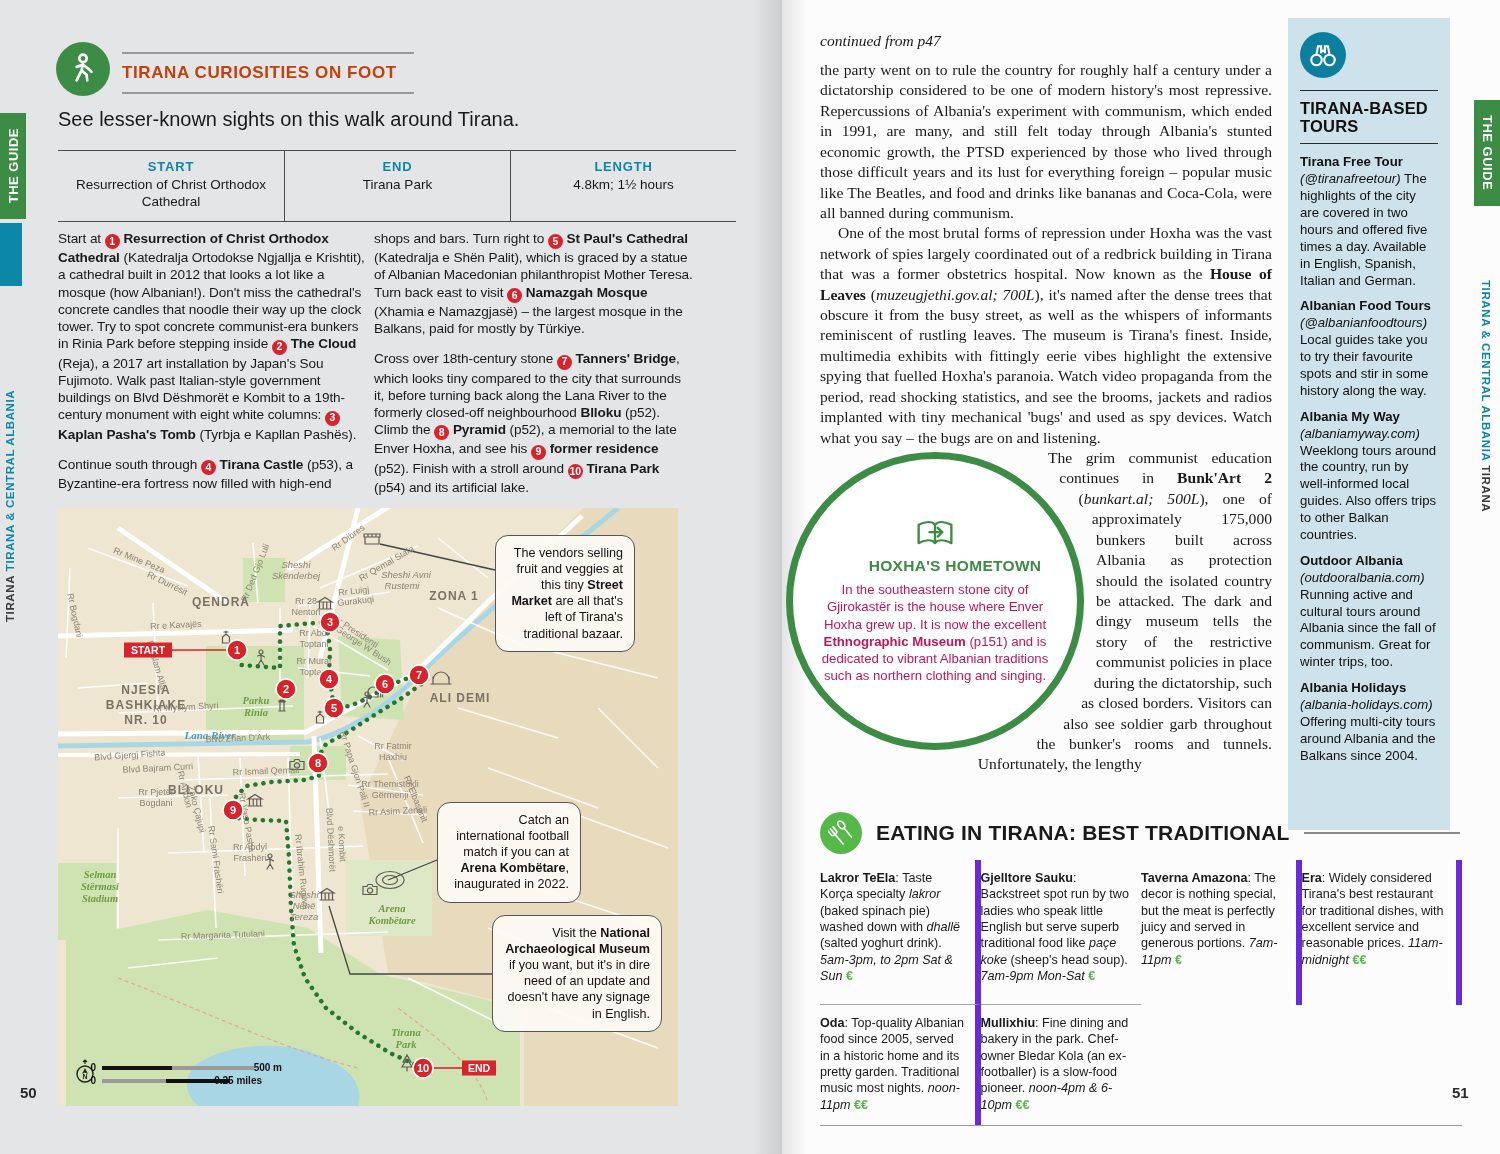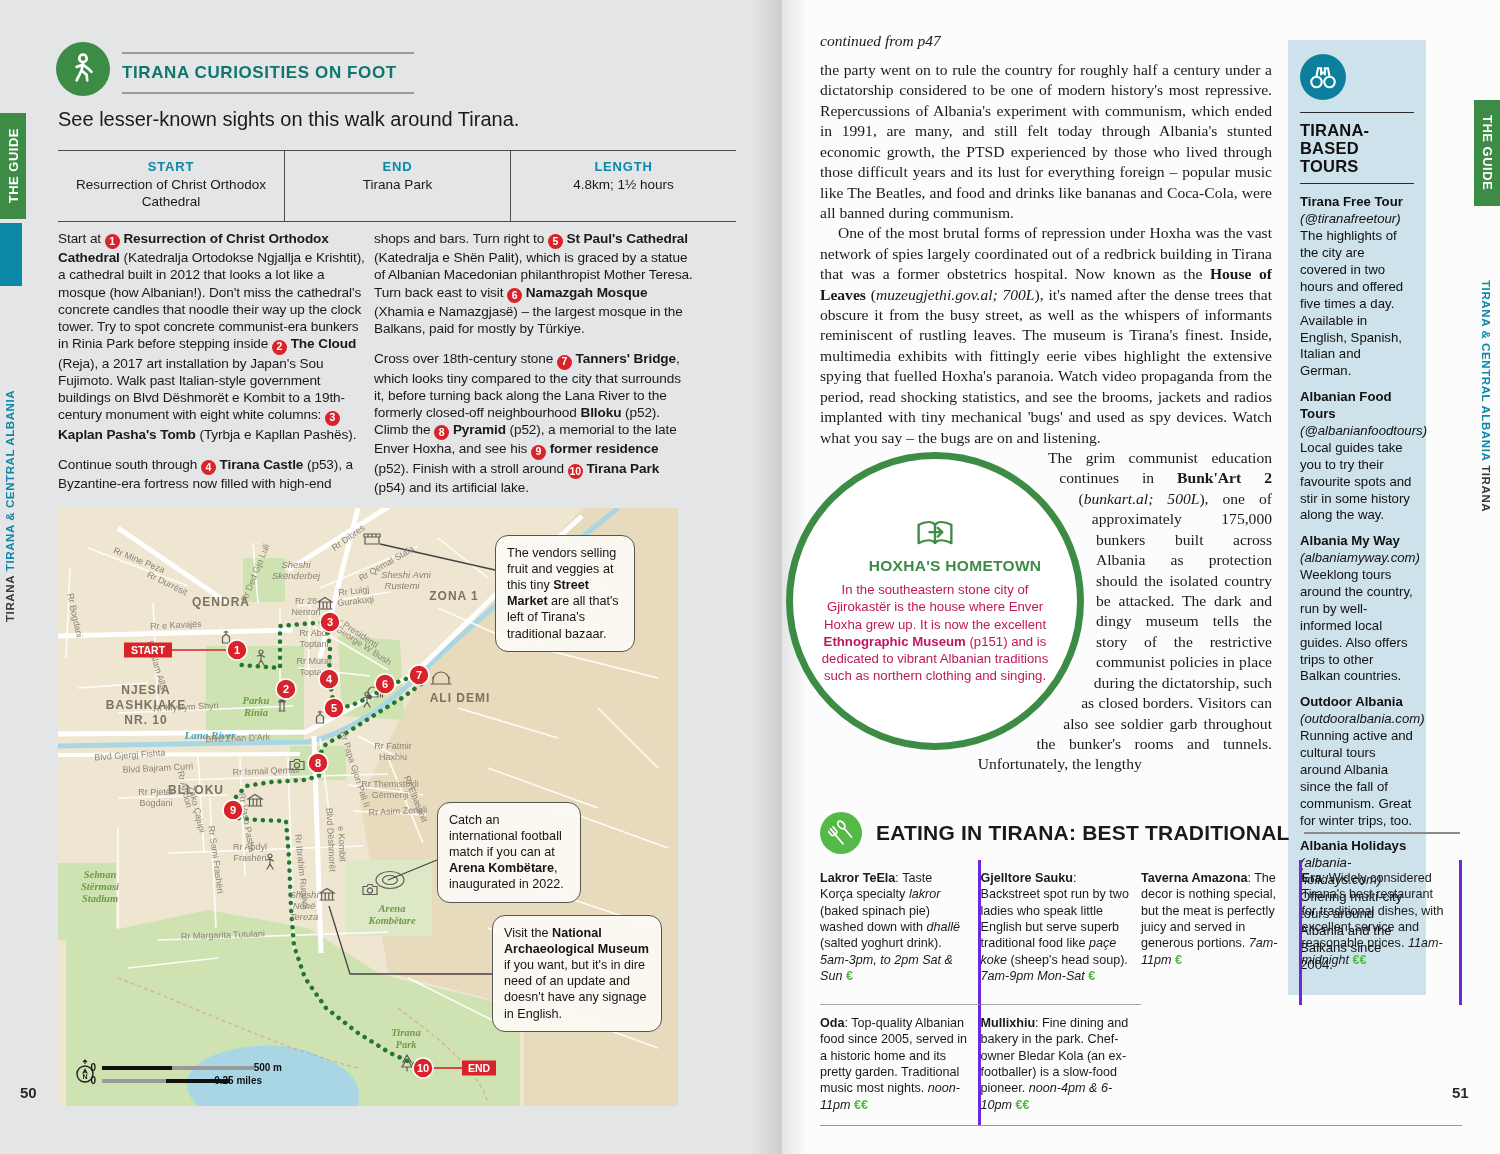--- a/index.html
+++ b/index.html
@@ -16,69 +16,69 @@
   .vtext-up{writing-mode:vertical-rl;transform:rotate(180deg);}
   .vtext-dn{writing-mode:vertical-rl;}
   .teal-sq{background:#0d87a8;}
   .edge-region{font-weight:bold;font-size:11.5px;letter-spacing:.6px;line-height:1;}
   .edge-region .teal{color:#0d87a8;}
   .edge-region .dark{color:#3a3a3a;}
   
   .walk-circle{left:56px;top:42px;width:54px;height:54px;border-radius:50%;background:#3d8c46;
                display:flex;align-items:center;justify-content:center;}
   .walk-title{left:122px;top:52px;width:292px;border-top:2px solid #9a9a9a;border-bottom:2px solid #9a9a9a;
-              padding:9px 0;color:#0f766e;font-weight:bold;font-size:17px;letter-spacing:.6px;}
+              padding:9px 0;color:#c2410c;font-weight:bold;font-size:17px;letter-spacing:.6px;}
   .walk-intro{left:58px;top:108px;width:660px;font-size:20px;}
   .walk-table{left:58px;top:150px;width:678px;border-top:1.5px solid #4c4c4c;border-bottom:1.5px solid #4c4c4c;
               display:grid;grid-template-columns:1fr 1fr 1fr;}
   .walk-table .cellt{padding:8px 8px 10px;text-align:center;border-left:1px solid #4c4c4c;}
   .walk-table .cellt:first-child{border-left:none;}
   .walk-table .hd{color:#0d87a8;font-weight:bold;font-size:13px;letter-spacing:.8px;margin-bottom:3px;}
   .walk-table .val{font-size:13.5px;line-height:1.25;}
   .walk-col{font-size:13.6px;line-height:1.27;letter-spacing:-.1px;}
   .walk-col p{margin:0 0 13px 0;}
   .b{font-weight:bold;} .i{font-style:italic;} .g{color:#55b948;font-weight:bold;}
   .badge{display:inline-flex;width:15px;height:15px;border-radius:50%;background:#d8232a;color:#fff;
          font-size:10.5px;font-weight:bold;align-items:center;justify-content:center;
          vertical-align:-2px;font-style:normal;}
   
   .map{left:58px;top:508px;width:620px;height:598px;background:#eee6d1;}
   .map svg{position:absolute;left:0;top:0;}
   .callout{position:absolute;background:rgba(252,250,244,.95);border:1.5px solid #555;border-radius:13px;
-           padding:9px 11px;font-size:12.6px;line-height:1.28;color:#141414;}
+           padding:9px 11px;font-size:12.6px;line-height:1.28;color:#141414;text-align:right;}
   .pagenum{font-weight:bold;font-size:15px;color:#2a2a2a;}
   
   .continued{left:820px;top:32px;font-family:"Liberation Serif",serif;font-style:italic;font-size:15.5px;}
   .article{left:820px;top:60px;width:452px;font-family:"Liberation Serif",serif;font-size:15.6px;
            line-height:1.31;text-align:justify;}
   .article p{margin:0;}
   .article p.ind{text-indent:18px;}
   .circwrap{float:left;width:298px;height:298px;margin:4px 12px 8px -34px;shape-outside:circle(52%);}
   .hox-circle{width:100%;height:100%;box-sizing:border-box;border:7px solid #3d8c46;border-radius:50%;
               background:#fff;display:flex;flex-direction:column;align-items:center;justify-content:center;
               text-align:center;padding:0 24px;font-family:"Liberation Sans",sans-serif;text-indent:0;}
   .hox-title{color:#3d8c46;font-weight:bold;font-size:15.5px;letter-spacing:.3px;margin:6px 0 5px;padding-left:40px;}
   .hox-body{font-size:13.2px;line-height:1.3;color:#be185d;text-align:center;}
   
-  .sidebar{left:1288px;top:40px;width:138px;min-height:812px;background:#cde2ea;border-radius:0;
+  .sidebar{left:1288px;top:18px;width:162px;min-height:812px;background:#cde2ea;border-radius:0;
            box-sizing:border-box;padding:14px 12px 12px;}
   .sb-icon{width:46px;height:46px;border-radius:50%;background:#0d7f9e;display:flex;align-items:center;justify-content:center;}
   .sb-rule{border:none;border-top:1.5px solid #2b2b2b;margin:12px 0 8px;}
   .sb-title{font-weight:bold;font-size:16.5px;line-height:1.1;letter-spacing:.2px;color:#111;}
   .sb-rule2{border:none;border-top:1.5px solid #2b2b2b;margin:8px 0 10px;}
   .tour{font-size:13.2px;line-height:1.28;margin-bottom:9px;color:#111;}
   
   .eat-head{left:820px;top:812px;width:640px;display:flex;align-items:center;}
   .eat-circle{width:42px;height:42px;border-radius:50%;background:#55b948;flex:0 0 auto;
               display:flex;align-items:center;justify-content:center;}
   .eat-title{font-weight:bold;font-size:21px;letter-spacing:.2px;margin-left:14px;white-space:nowrap;}
   .eat-line{flex:1;height:2px;background:#8a8a8a;margin-left:14px;}
   .eat-grid{left:820px;top:860px;width:642px;display:grid;grid-template-columns:repeat(4,1fr);
             border-bottom:1.5px solid #9a9a9a;}
-  .eat-cell{padding:10px 10px 12px 0;font-size:12.6px;line-height:1.3;border-right:3px solid #6d28d9;
+  .eat-cell{padding:10px 10px 12px 0;font-size:12.6px;line-height:1.3;border-right:6px solid #6d28d9;
             margin-right:0;}
   .eat-cell.c4{border-right:none;}
   .eat-cell.r1{border-bottom:1px solid #a7a7a7;min-height:122px;}
 </style>
 </head>
 <body>
 
 <div class="abs right-page"></div>
 <div class="abs gutter"></div>
 

